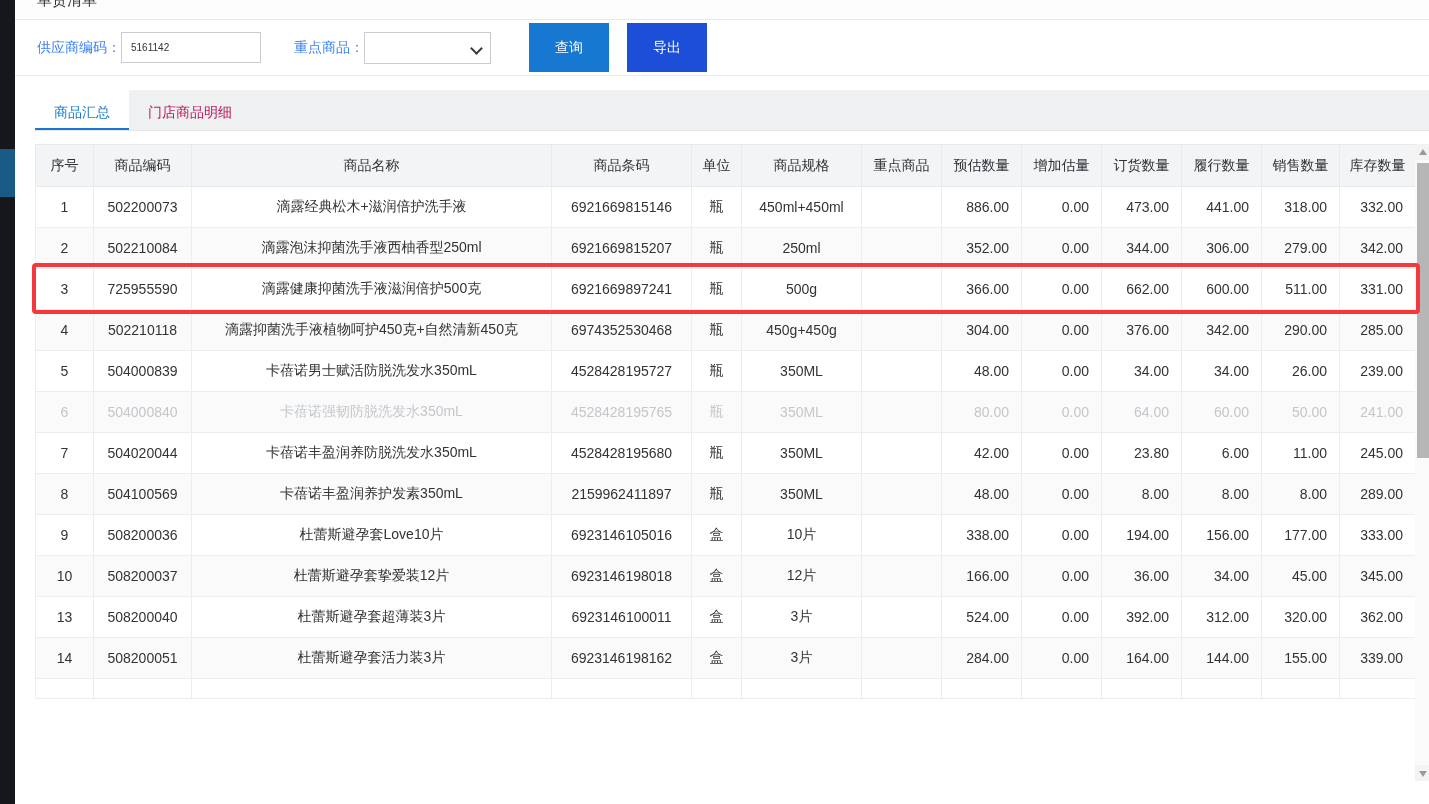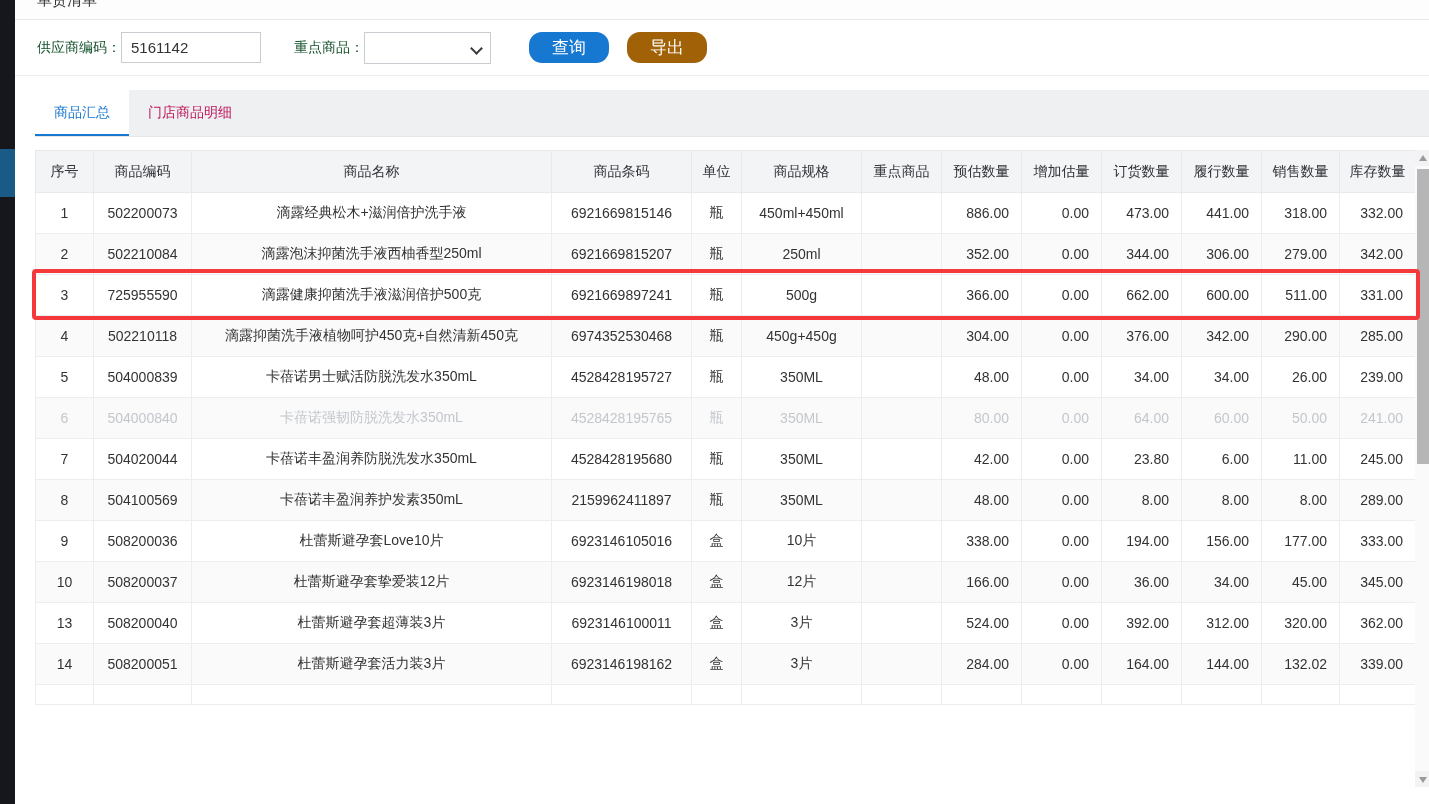--- a/index.html
+++ b/index.html
@@ -8,32 +8,32 @@
 
   .left-strip { position:absolute; left:0; top:0; width:15px; height:804px; background:#15171d; }
   .left-strip .active-block { position:absolute; left:0; top:149px; width:15px; height:48px; background:#1a5a87; }
 
   .content { position:absolute; left:15px; top:0; width:1414px; height:804px; }
 
   .title-bar { height:20px; border-bottom:1px solid #e7e8ea; overflow:hidden; position:relative; background:#fdfdfd; }
   .title-bar .title { position:absolute; left:22px; top:-9px; font-size:15px; color:#333; }
 
   .filter-bar { height:56px; display:flex; align-items:center; padding-left:22px; border-bottom:1px solid #ececee; background:#fff; }
-  .filter-label { font-size:14px; color:#14532d; }
-  .filter-input { width:140px; height:31px; border:1px solid #c9cdd2; background:#fff; font-size:15px;
+  .filter-label { font-size:14px; color:#3b82f6; }
+  .filter-input { width:140px; height:31px; border:1px solid #c9cdd2; background:#fff; font-size:10px;
     padding:0 9px; color:#333; outline:none; font-family:inherit; }
   .sp1 { width:33px; } .sp3 { width:38px; } .sp4 { width:18px; }
   .select-box { width:127px; height:32px; border:1px solid #c9cdd2; background:#fff; position:relative; cursor:pointer; }
   .chevron { position:absolute; right:9px; top:11px; width:9px; height:9px; }
   .chevron::before { content:""; position:absolute; left:0; top:0; width:7px; height:7px;
     border-right:2px solid #3a3a3a; border-bottom:2px solid #3a3a3a; transform:rotate(45deg); }
-  .btn { width:80px; height:31px; border:none; color:#fff; font-size:17px; border-radius:13px;
+  .btn { width:80px; height:49px; border:none; color:#fff; font-size:14px; border-radius:0;
     cursor:pointer; font-family:inherit; }
 
-  .tab-strip { margin:14px 0 0 20px; height:47px; background:#eef0f2; display:flex; border-bottom:1px solid #e4e6e9;font-family:Liberation Serif, serif; }
+  .tab-strip { margin:14px 0 0 20px; height:41px; background:#eef0f2; display:flex; border-bottom:1px solid #e4e6e9;font-family:Liberation Serif, serif; }
   .tab { padding:0 19px; line-height:45px; font-size:14px; color:#be185d; cursor:pointer; }
   .tab.active { background:#fff; border-bottom:2px solid; }
 
   .table-wrap { position:relative; margin:13px 0 0 20px; width:1397px; height:637px; }
   table { border-collapse:collapse; table-layout:fixed; width:1380px; }
   th { height:42px; background:#f3f4f6; font-weight:400; font-size:14px; color:#2f3237;
        border:1px solid #e7e9eb; }
   td { height:41px; font-size:14px; color:#333; border:1px solid #ebedef; text-align:center;
        overflow:hidden; white-space:nowrap; }
   td.num { text-align:right; padding-right:12px; }
@@ -70,21 +70,21 @@
     <input class="filter-input" type="text" value="5161142" style="">
     <span class="sp1"></span>
     <span class="filter-label">重点商品：</span>
     <div class="select-box">
       <span></span>
       <span class="chevron"></span>
     </div>
     <span class="sp3"></span>
     <button class="btn" style="background: rgb(23, 120, 210);">查询</button>
     <span class="sp4"></span>
-    <button class="btn" style="background: #a16207; text-align: center;">导出</button>
+    <button class="btn" style="background: #1d4ed8; text-align: center;">导出</button>
   </div>
 
   <div class="tab-strip">
     <div class="tab active" style="color: rgb(23, 120, 210); border-bottom-color: rgb(23, 120, 210);">商品汇总</div>
     <div class="tab">门店商品明细</div>
   </div>
 
   <div class="table-wrap">
     <table>
       <colgroup>
@@ -290,21 +290,21 @@
             <td>508200051</td>
             <td>杜蕾斯避孕套活力装3片</td>
             <td>6923146198162</td>
             <td>盒</td>
             <td>3片</td>
             <td></td>
             <td class="num">284.00</td>
             <td class="num">0.00</td>
             <td class="num">164.00</td>
             <td class="num">144.00</td>
-            <td class="num">132.02</td>
+            <td class="num">155.00</td>
             <td class="num">339.00</td>
           </tr>
           <tr class="partial">
             <td></td>
             <td></td>
             <td></td>
             <td></td>
             <td></td>
             <td></td>
             <td></td>

